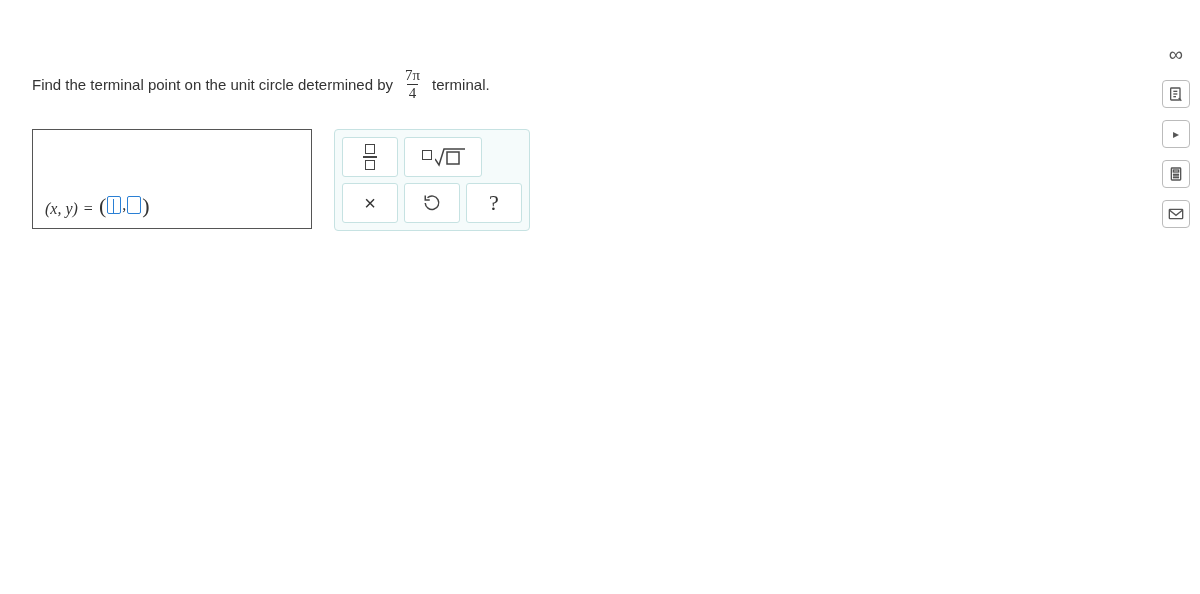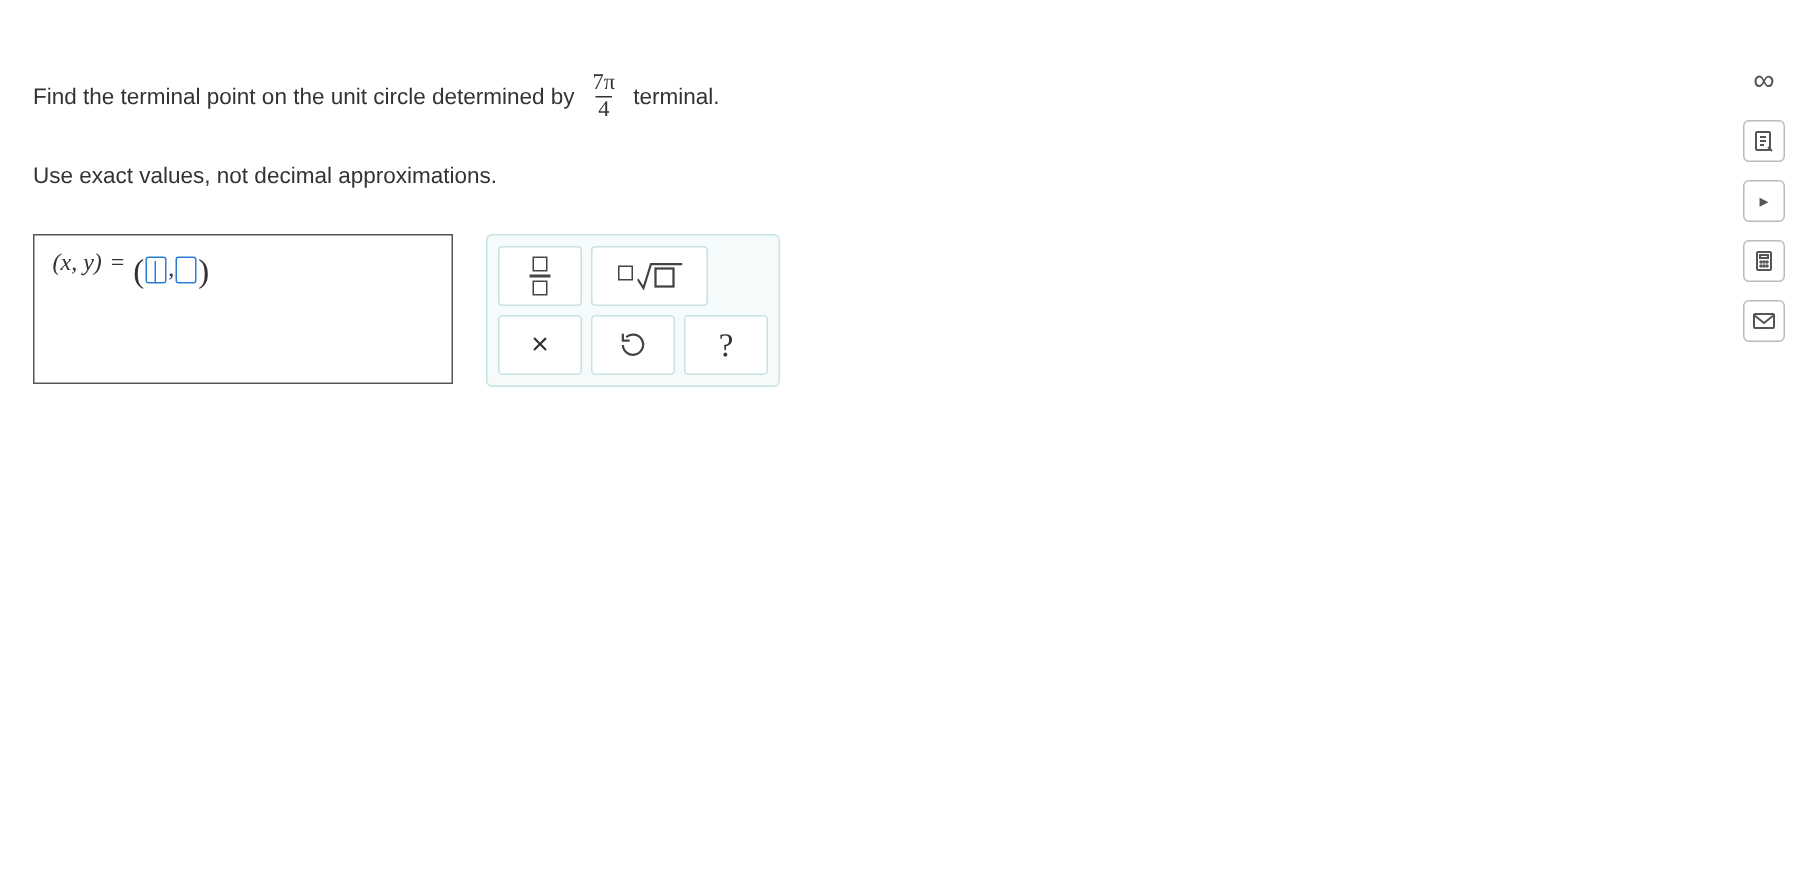--- a/index.html
+++ b/index.html
@@ -7,22 +7,23 @@
     margin: 0;
     font-family: Verdana, Geneva, sans-serif;
     font-size: 15px;
     color: #333;
     background: #fff;
     width: 1200px;
     height: 594px;
     position: relative;
   }
   .content {
-    padding: 48px 22px 22px 22px;
+    padding: 48px 22px 22px 32px;
     width: 1140px;
+    margin-top: 20px;
   }
   .question-line {
     display: flex;
     align-items: center;
     flex-wrap: wrap;
     gap: 6px;
     margin-bottom: 28px;
   }
   .frac {
     display: inline-flex;
@@ -42,21 +43,21 @@
     gap: 22px;
   }
   .answer-box {
     border: 1px solid #555;
     width: 280px;
     height: 100px;
     padding: 10px 12px;
     font-family: "Times New Roman", serif;
     font-size: 16px;
     display: flex;
-    align-items: flex-start;
+    align-items: flex-end;
   }
   .answer-box .xy { font-style: italic; }
   .answer-box .eq { margin: 0 6px; }
   .placeholder-group {
     display: inline-flex;
     align-items: center;
   }
   .ph {
     display: inline-block;
     width: 14px;
@@ -140,21 +141,20 @@
 
   <div class="question-line">
     <span>Find the terminal point on the unit circle determined by</span>
     <span class="frac">
       <span class="num">7π</span>
       <span class="den">4</span>
     </span>
     <span>terminal.</span>
   </div>
 
-  <div class="instruction">Use exact values, not decimal approximations.</div>
 
   <div class="work-row">
 
     <div class="answer-box">
       <span class="xy">(x, y)</span>
       <span class="eq">=</span>
       <span class="placeholder-group">
         <span class="paren">(</span>
         <span class="ph active"></span>
         <span>,</span>

